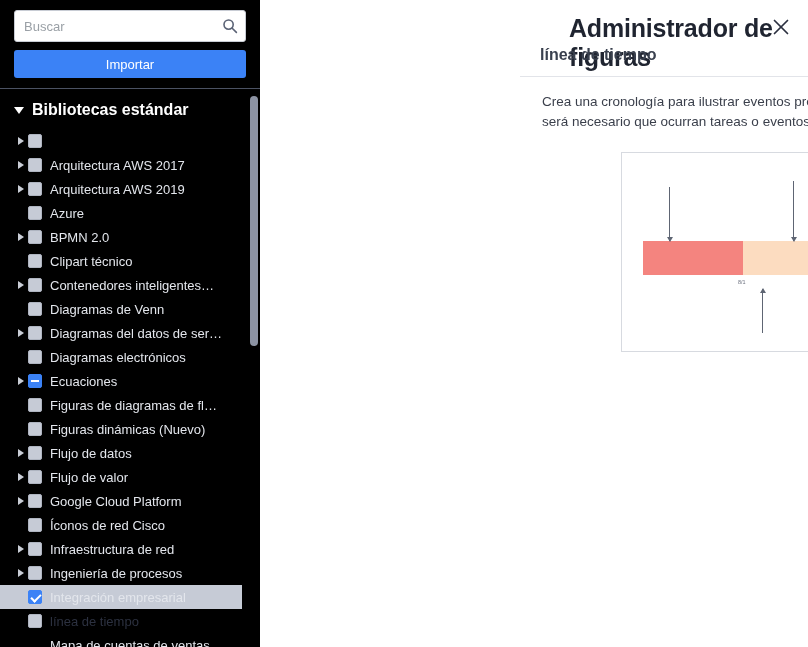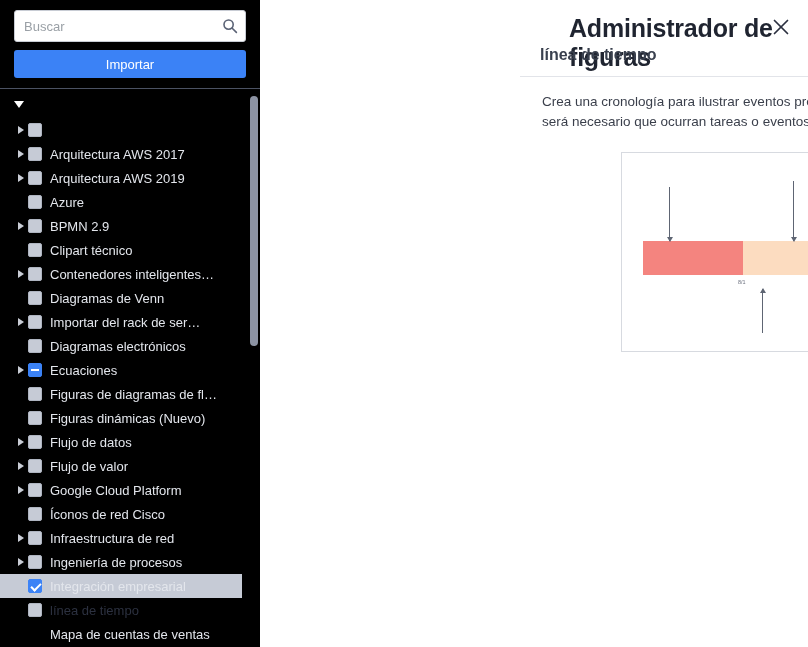--- a/index.html
+++ b/index.html
@@ -334,20 +334,21 @@
     </div>
 
     <div class="import-row">
       <button class="import-btn">Importar</button>
     </div>
 
     <div class="divider"></div>
 
     <div class="section-header">
       <span class="caret-down"></span>
+      <span>Bibliotecas estándar</span>
     </div>
 
     <div class="list" id="library-list">
         <div class="row">
           <span class="arrow has"></span>
           <span class="cb"></span>
           <span class="row-label">Arquitectura AWS 2017</span>
         </div>
         <div class="row">
           <span class="arrow has"></span>
@@ -355,41 +356,41 @@
           <span class="row-label">Arquitectura AWS 2019</span>
         </div>
         <div class="row">
           <span class="arrow has"></span>
           <span class="cb"></span>
           <span class="row-label">Azure</span>
         </div>
         <div class="row">
           <span class="arrow"></span>
           <span class="cb"></span>
-          <span class="row-label">BPMN 2.9</span>
+          <span class="row-label">BPMN 2.0</span>
         </div>
         <div class="row">
           <span class="arrow has"></span>
           <span class="cb"></span>
           <span class="row-label">Clipart técnico</span>
         </div>
         <div class="row">
           <span class="arrow"></span>
           <span class="cb"></span>
           <span class="row-label">Contenedores inteligentes…</span>
         </div>
         <div class="row">
           <span class="arrow has"></span>
           <span class="cb"></span>
           <span class="row-label">Diagramas de Venn</span>
         </div>
         <div class="row">
           <span class="arrow"></span>
           <span class="cb"></span>
-          <span class="row-label">Importar del rack de ser…</span>
+          <span class="row-label">Diagramas del datos de ser…</span>
         </div>
         <div class="row">
           <span class="arrow has"></span>
           <span class="cb"></span>
           <span class="row-label">Diagramas electrónicos</span>
         </div>
         <div class="row">
           <span class="arrow"></span>
           <span class="cb"></span>
           <span class="row-label">Ecuaciones</span>

